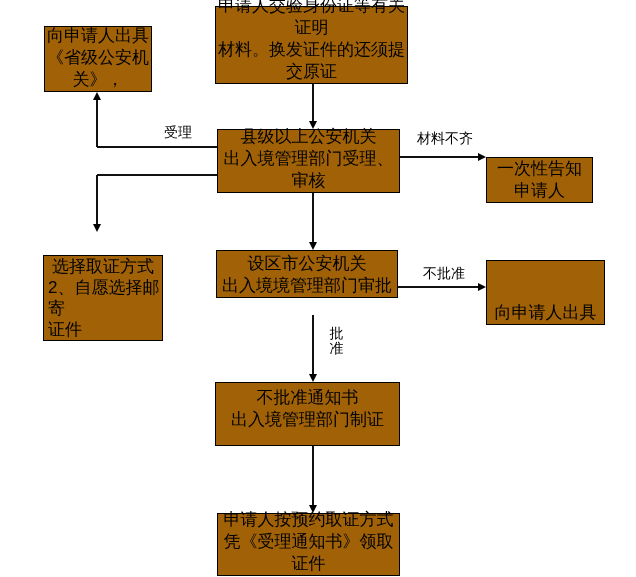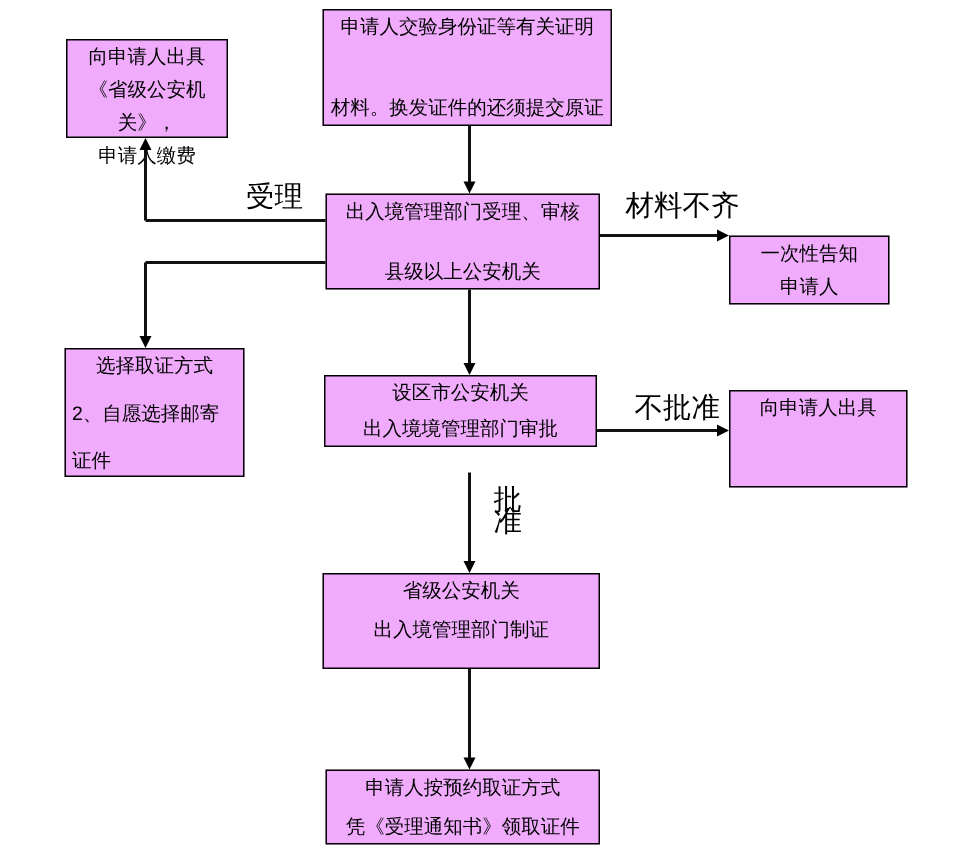--- a/index.html
+++ b/index.html
@@ -8,58 +8,57 @@
     position:relative;
     width:636px; height:577px;
     background:#ffffff;
     font-family:"Liberation Sans","DejaVu Sans",sans-serif;
     color:#000;
     overflow:hidden;
   }
   .box {
     position:absolute;
     border:1.5px solid #000;
-    background:#f0abfc;
+    background:#a16207;
     display:flex;
     flex-direction:column;
-    justify-content:space-between;
-    font-size:13px;
+    justify-content:flex-end;
+    font-size:17px;
     line-height:22px;
     text-align:center;
   }
   .box .bl { width:100%; }
   .box .bl-left { text-align:left; padding-left:4px; }
-  .box.tight { line-height:21px; }
+  .box.tight { line-height:21px;margin-top:23px; }
   .line { position:absolute; background:#111; }
   .ah { position:absolute; width:0; height:0; }
   .ah-down  { border-left:4px solid transparent; border-right:4px solid transparent; border-top:8px solid #000; }
   .ah-up    { border-left:4px solid transparent; border-right:4px solid transparent; border-bottom:8px solid #000; }
   .ah-right { border-top:4px solid transparent; border-bottom:4px solid transparent; border-left:8px solid #000; }
-  .lbl { position:absolute; font-size:19px; line-height:16px; white-space:nowrap; }
+  .lbl { position:absolute; font-size:14px; line-height:16px; white-space:nowrap; }
   .lbl-vert { white-space:normal; width:15px; line-height:15px; text-align:center; word-break:break-all; }
 </style>
 </head>
 <body>
 
 <div class="canvas">
 
   <div class="box" style="left:215px;top:6px;width:193px;height:78px;">
     <div class="bl">申请人交验身份证等有关证明</div>
     <div class="bl">材料。换发证件的还须提交原证</div>
   </div>
 
   <div class="box" style="left:44px;top:26px;width:108px;height:66px;">
     <div class="bl">向申请人出具</div>
     <div class="bl">《省级公安机关》，</div>
-    <div class="bl">申请人缴费</div>
   </div>
 
   <div class="box" style="left:217px;top:129px;width:183px;height:64px;">
+    <div class="bl">县级以上公安机关</div>
     <div class="bl">出入境管理部门受理、审核</div>
-    <div class="bl">县级以上公安机关</div>
   </div>
 
   <div class="box" style="left:486px;top:137px;width:107px;height:46px;margin-top:20px;">
     <div class="bl">一次性告知</div>
     <div class="bl">申请人</div>
   </div>
 
   <div class="box tight" style="left:43px;top:232px;width:120px;height:86px;">
     <div class="bl">选择取证方式</div>
     <div class="bl bl-left">2、自愿选择邮寄</div>
@@ -69,25 +68,25 @@
   <div class="box" style="left:216px;top:250px;width:182px;height:48px;">
     <div class="bl">设区市公安机关</div>
     <div class="bl">出入境境管理部门审批</div>
   </div>
 
   <div class="box" style="left:486px;top:260px;width:119px;height:65px;">
     <div class="bl">向申请人出具</div>
   </div>
 
   <div class="box" style="left:215px;top:382px;width:185px;height:64px;padding-bottom:14px;">
-    <div class="bl">省级公安机关</div>
+    <div class="bl">不批准通知书</div>
     <div class="bl">出入境管理部门制证</div>
   </div>
 
-  <div class="box" style="left:217px;top:513px;width:183px;height:50px;">
+  <div class="box" style="left:217px;top:513px;width:183px;height:63px;">
     <div class="bl">申请人按预约取证方式</div>
     <div class="bl">凭《受理通知书》领取证件</div>
   </div>
 
   <div class="line" style="left:312px;top:84px;width:1.5px;height:38px;"></div>
   <div class="ah ah-down" style="left:309px;top:121px;"></div>
 
   <div class="line" style="left:312px;top:193px;width:1.5px;height:50px;"></div>
   <div class="ah ah-down" style="left:309px;top:242px;"></div>
 

